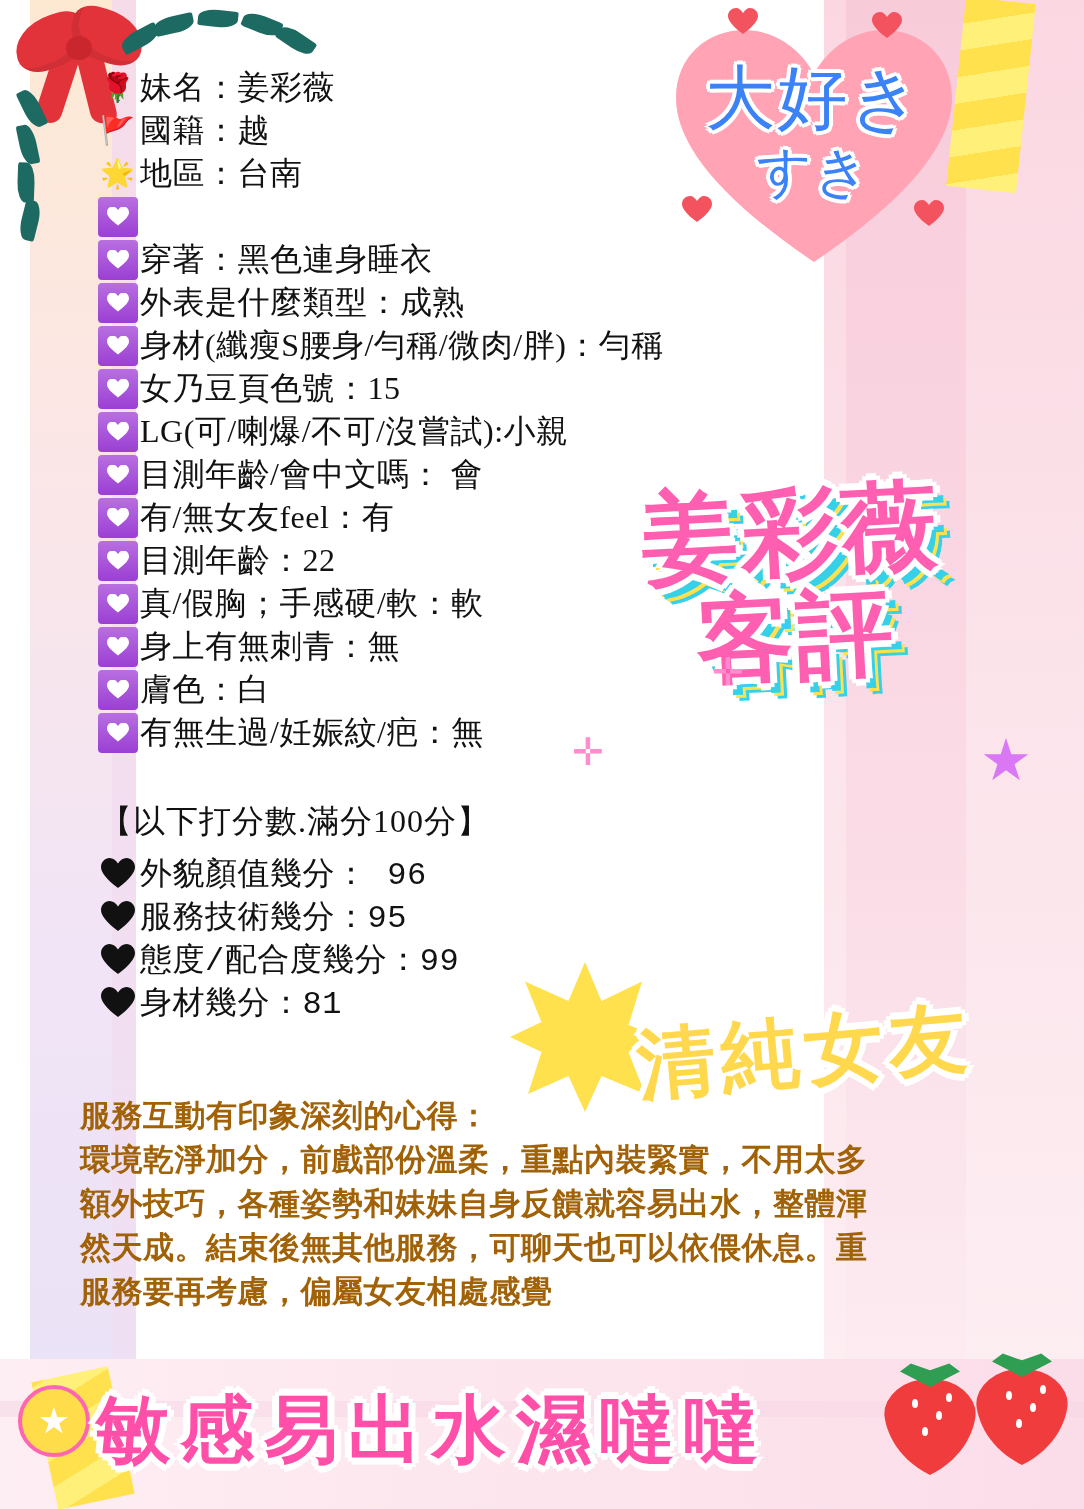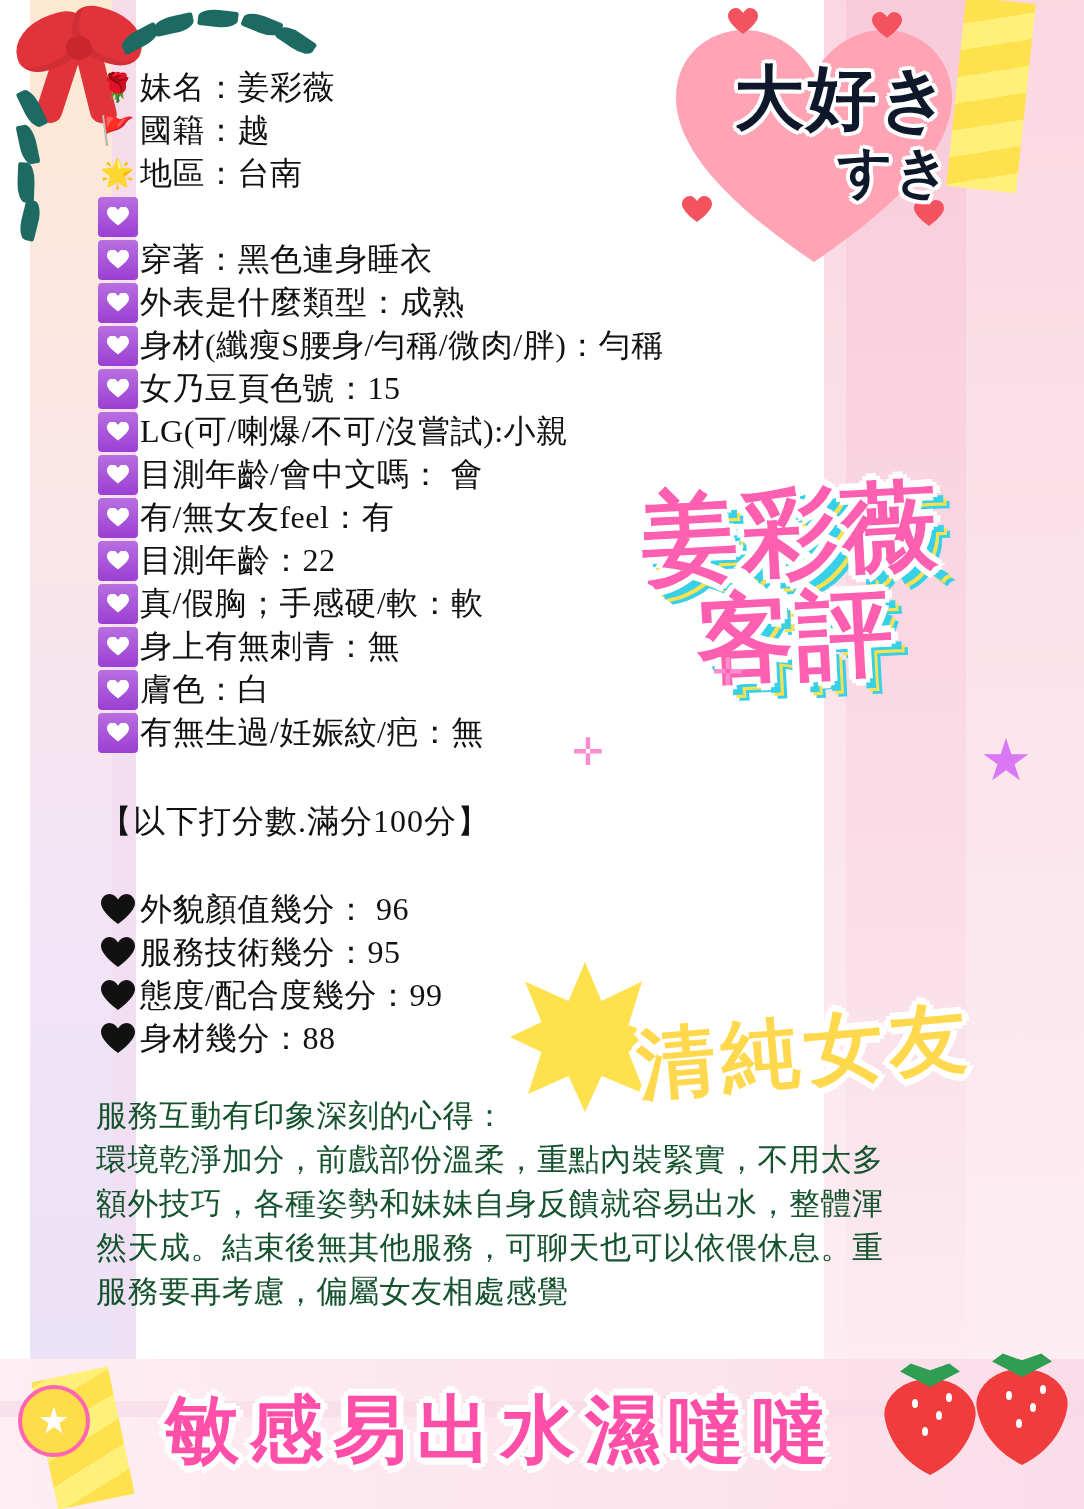--- a/index.html
+++ b/index.html
@@ -147,24 +147,24 @@
   .heart-shape {
     position: absolute;
     left: 0; top: 18px;
     width: 276px; height: 240px;
     background: #ffa3b5;
     clip-path: path("M138 236 C 40 170, 0 116, 0 72 C 0 30, 32 4, 68 4 C 98 4, 124 22, 138 48 C 152 22, 178 4, 208 4 C 244 4, 276 30, 276 72 C 276 116, 236 170, 138 236 Z");
   }
   .heart-text {
     position: absolute;
     width: 276px;
-    text-align: right;
-    color: #0f172a;
+    text-align: center;
+    color: #3b82f6;
     font-family: "DejaVu Sans", sans-serif;
-    font-weight: bold;
+    font-weight: normal;
     letter-spacing: 2px;
     text-shadow:
       -3px -3px 0 #fff, 3px -3px 0 #fff, -3px 3px 0 #fff, 3px 3px 0 #fff,
       0 -4px 0 #fff, 0 4px 0 #fff, -4px 0 0 #fff, 4px 0 0 #fff;
   }
   .heart-text.big { top: 44px; font-size: 70px; }
   .heart-text.small { top: 128px; font-size: 54px; }
   .mini-heart {
     position: absolute;
     width: 30px; height: 27px;
@@ -227,34 +227,36 @@
     position: absolute;
     left: 100px;
     top: 800px;
     font-size: 32px;
     color: #111;
     letter-spacing: 1px;
   }
   .score-list {
     position: absolute;
     left: 96px;
-    top: 888px;
+    top: 852px;
     width: 620px;
+    font-family: Liberation Mono, monospace;
   }
 
   
   .comment {
     position: absolute;
-    left: 96px;
+    left: 80px;
     top: 1094px;
     width: 800px;
     font-size: 31px;
     line-height: 44px;
-    color: #14532d;
+    color: #a16207;
     letter-spacing: .5px;
+    font-weight: bold;
   }
 
   
   .name-art {
     position: absolute;
     right: 20px;
     top: 480px;
     width: 540px;
     text-align: center;
     transform: rotate(-3deg);
@@ -304,21 +306,21 @@
       -7px 0 0 #fff, 7px 0 0 #fff, 0 -7px 0 #fff, 0 7px 0 #fff,
       0 0 10px rgba(0,0,0,.06);
   }
 
   
   .bottom-banner {
     position: absolute;
     left: 96px;
     bottom: 28px;
     width: 810px;
-    text-align: center;
+    text-align: left;
     font-family: "DejaVu Sans", sans-serif;
     font-weight: bold;
     font-size: 74px;
     color: #ff4fa8;
     letter-spacing: 10px;
     text-shadow:
       -4px -4px 0 #fff, 4px -4px 0 #fff, -4px 4px 0 #fff, 4px 4px 0 #fff,
       -7px 0 0 #fff, 7px 0 0 #fff, 0 -7px 0 #fff, 0 7px 0 #fff;
   }
   .bottom-star {
@@ -560,21 +562,21 @@
     <div class="info-row">
       <span class="bullet">
         <span class="bheart"></span>
       </span>
       <span class="txt">態度/配合度幾分：99</span>
     </div>
     <div class="info-row">
       <span class="bullet">
         <span class="bheart"></span>
       </span>
-      <span class="txt">身材幾分：88</span>
+      <span class="txt">身材幾分：81</span>
     </div>
   </div>
 
 <div class="burst"></div>
 <div class="pure-gf">清純女友</div>
 
 <div class="comment">
   <div>服務互動有印象深刻的心得：</div>
   <div>環境乾淨加分，前戲部份溫柔，重點內裝緊實，不用太多額外技巧，各種姿勢和妹妹自身反饋就容易出水，整體渾然天成。結束後無其他服務，可聊天也可以依偎休息。重服務要再考慮，偏屬女友相處感覺</div>
 </div>

